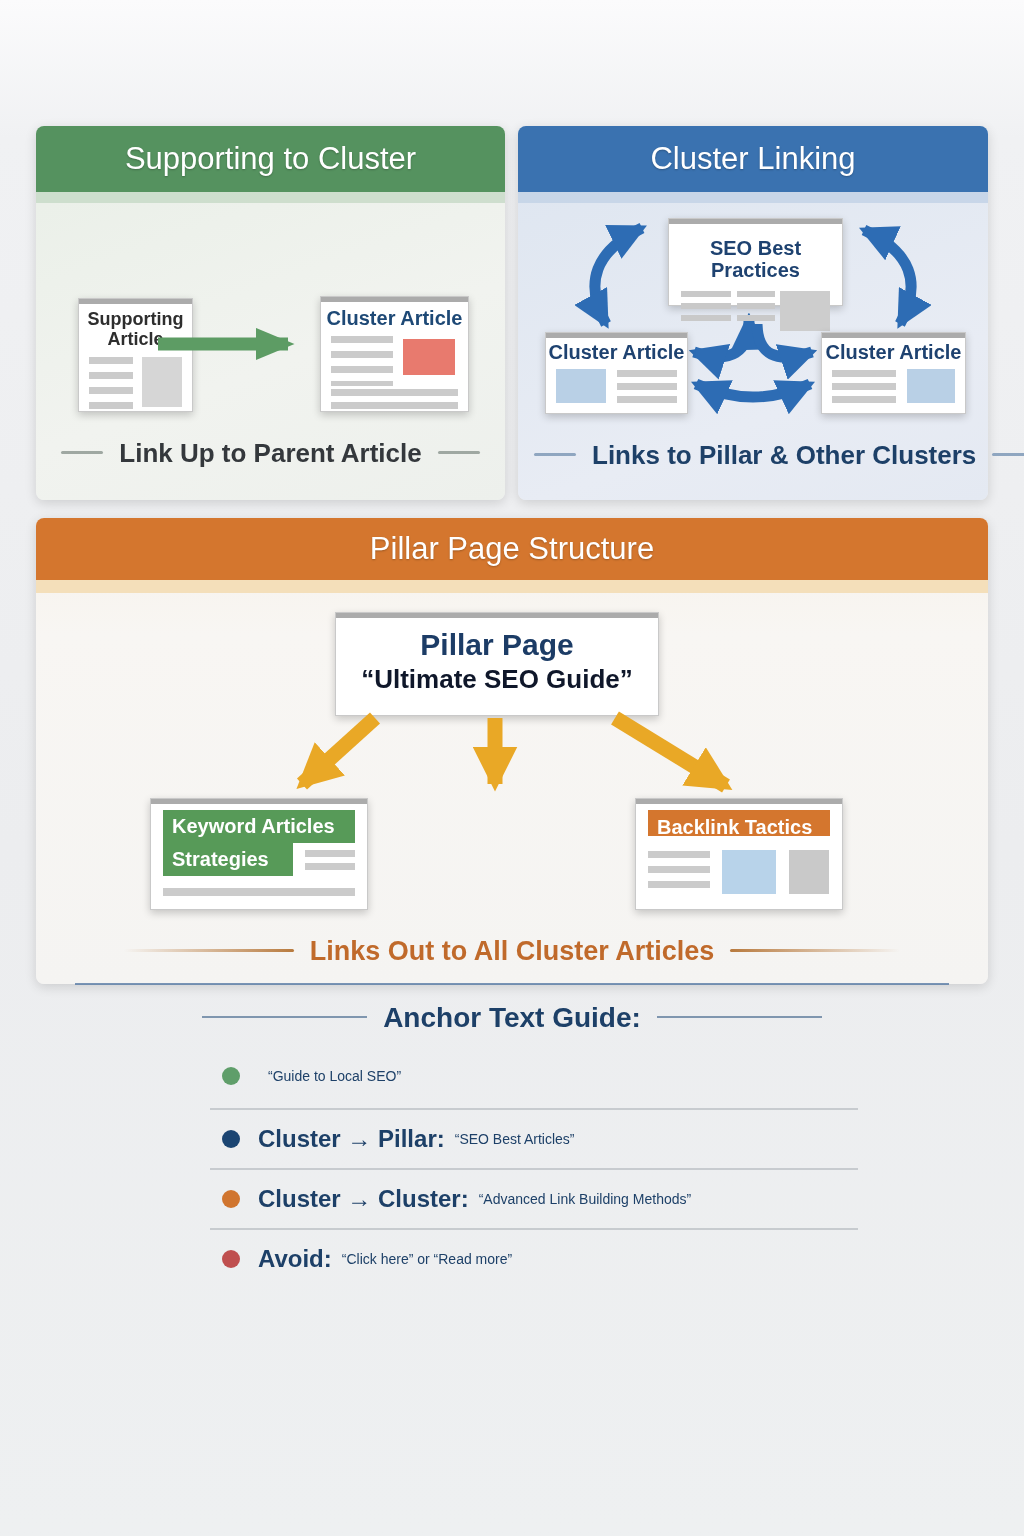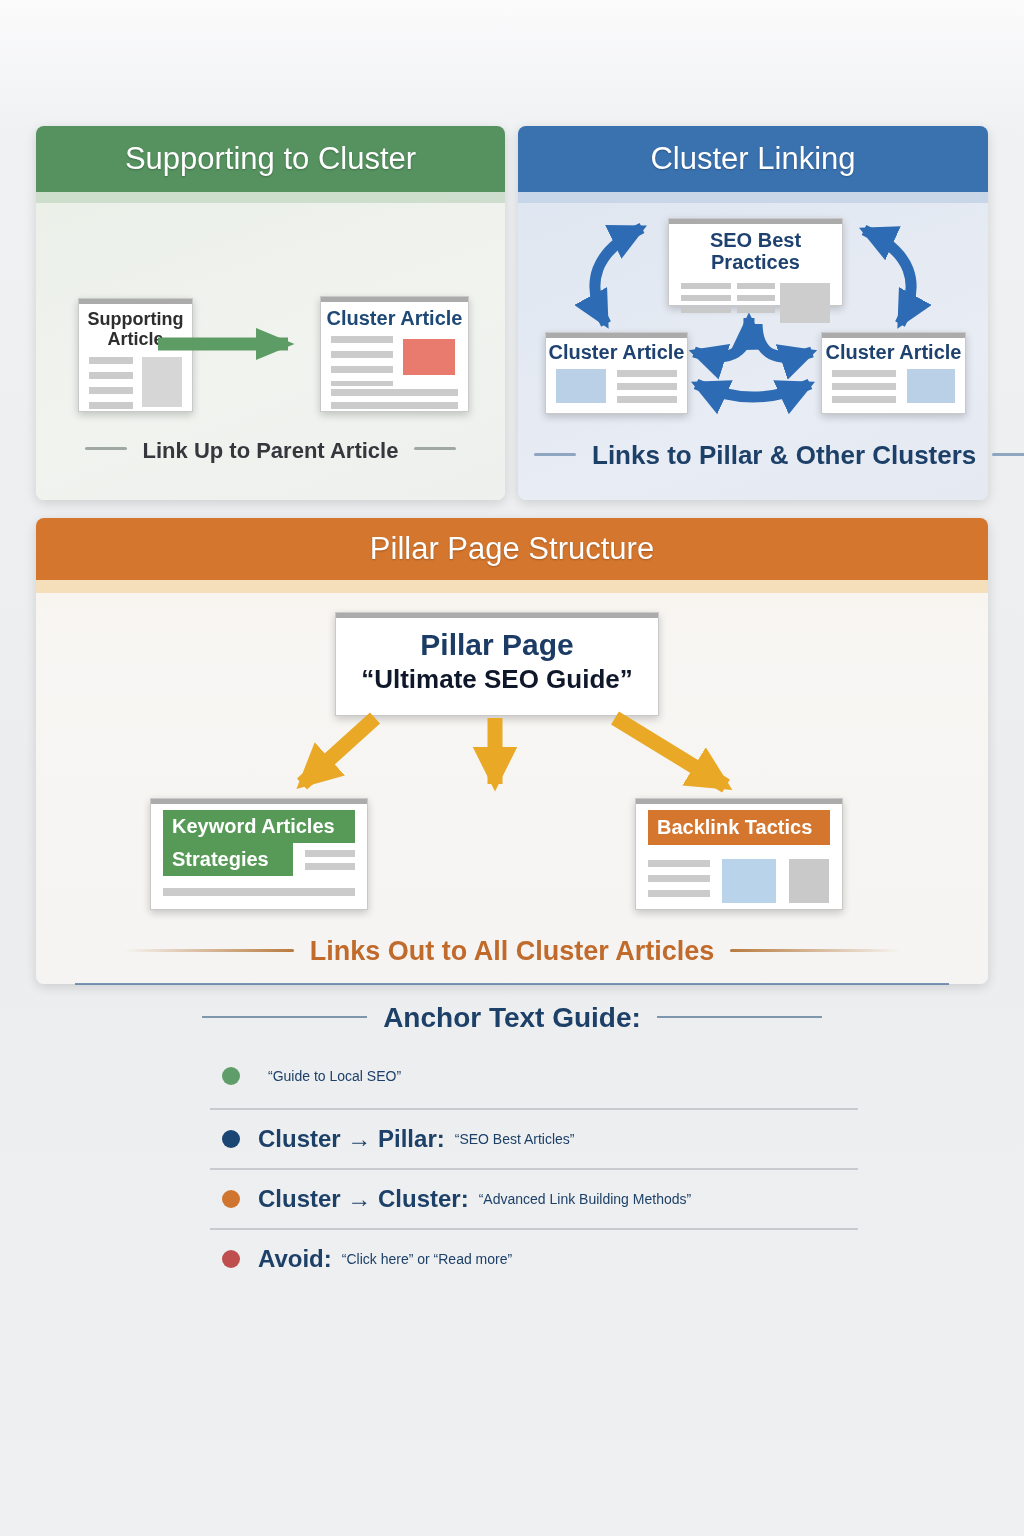--- a/index.html
+++ b/index.html
@@ -76,21 +76,21 @@
 
     <div class="doc-card" style="left:284px;top:170px;width:147px;height:114px;">
       <div class="doc-title" style="margin-top:10px;font-size:20px;color:#1e4976;">Cluster Article</div>
       <div style="display:flex;margin:7px 10px 0;">
         <div class="ph" style="width:62px;height:50px;"></div>
         <div class="rect" style="width:52px;height:36px;background:#e87a6e;margin-left:10px;margin-top:3px;"></div>
       </div>
       <div class="ph2" style="margin:3px 10px 0;height:20px;"></div>
     </div>
 
-    <div class="caption" style="top:312px;font-size:22px;color:#34383c;">
+    <div class="caption" style="top:312px;font-size:26px;color:#34383c;">
       <span class="dash" style="width:42px;background:#9fa8a2;"></span><span>Link Up to Parent Article</span><span class="dash" style="width:42px;background:#9fa8a2;"></span>
     </div>
   </div>
 
   <div class="panel p-clu">
     <div class="panel-header" style="background: rgb(58, 114, 176);">Cluster Linking</div>
     <div class="accent" style="top:66px;background:rgba(195,210,230,.85);"></div>
 
     <svg class="arrow-svg" width="470" height="374" viewBox="0 0 470 374">
       <defs>
@@ -102,21 +102,21 @@
         </marker>
       </defs>
       <path d="M 88 198 Q 54 136 124 102" stroke="#2d6cb4" stroke-width="11" fill="none" marker-start="url(#mblues)" marker-end="url(#mblue)"></path>
       <path d="M 382 198 Q 416 136 346 104" stroke="#2d6cb4" stroke-width="11" fill="none" marker-start="url(#mblues)" marker-end="url(#mblue)"></path>
       <path d="M 178 258 Q 235 284 292 258" stroke="#2d6cb4" stroke-width="11" fill="none" marker-start="url(#mblues)" marker-end="url(#mblue)"></path>
       <path d="M 176 226 Q 232 244 231 192" stroke="#2d6cb4" stroke-width="11" fill="none" marker-start="url(#mblues)" marker-end="url(#mblue)"></path>
       <path d="M 294 226 Q 240 244 239 198" stroke="#2d6cb4" stroke-width="11" fill="none" marker-start="url(#mblues)"></path>
     </svg>
 
     <div class="doc-card" style="left:150px;top:92px;width:173px;height:86px;">
-      <div class="doc-title" style="margin-top:10px;font-size:20px;color:#1e4270;">SEO Best Practices</div>
+      <div class="doc-title" style="margin-top:18px;font-size:20px;color:#1e4270;">SEO Best Practices</div>
       <div style="display:flex;justify-content:space-between;margin:9px 12px 0;">
         <div class="ph-sm" style="width:50px;height:32px;"></div>
         <div class="ph-sm" style="width:38px;height:32px;"></div>
         <div class="rect" style="width:50px;height:40px;background:#cdcdcd;"></div>
       </div>
     </div>
 
     <div class="doc-card" style="left:27px;top:206px;width:141px;height:80px;">
       <div class="doc-title" style="margin-top:8px;font-size:20px;color:#1e4270;">Cluster Article</div>
       <div style="display:flex;margin:6px 10px 0;">
@@ -162,21 +162,21 @@
       <div class="banner" style="margin: 11px 12px 0px; background: rgb(87, 154, 88);">Keyword Articles</div>
       <div style="display:flex;margin:0 12px 0;">
         <div class="banner" style="width: 134px; background: rgb(87, 154, 88);">Strategies</div>
         <div class="ph2" style="width:56px;height:20px;margin-left:12px;align-self:center;"></div>
       </div>
       <div style="margin:12px 12px 0;height:8px;background:#cbcbcb;"></div>
     </div>
 
 
     <div class="doc-card" style="left:599px;top:280px;width:206px;height:110px;">
-      <div class="banner" style="margin: 11px 12px 15px; height: 35px; line-height: 35px; background: rgb(212, 118, 46);">Backlink Tactics</div>
+      <div class="banner" style="margin: 11px 12px 15px; height: 26px; line-height: 35px; background: rgb(212, 118, 46);">Backlink Tactics</div>
       <div style="display:flex;margin:11px 12px 0;align-items:flex-start;">
         <div class="ph" style="width:62px;height:38px;"></div>
         <div class="rect" style="width:54px;height:44px;background:#b8d3ea;margin-left:12px;margin-top:-1px;"></div>
         <div class="rect" style="width:40px;height:44px;background:#c9c9c9;margin-left:13px;margin-top:-1px;"></div>
       </div>
     </div>
 
     <div class="caption" style="top:418px;font-size:27px;color:#c06a2b;">
       <span class="dash" style="width:170px;background:linear-gradient(90deg,rgba(184,122,62,0),#b87a3e);"></span><span>Links Out to All Cluster Articles</span><span class="dash" style="width:170px;background:linear-gradient(90deg,#b87a3e,rgba(184,122,62,0));"></span>
     </div>

